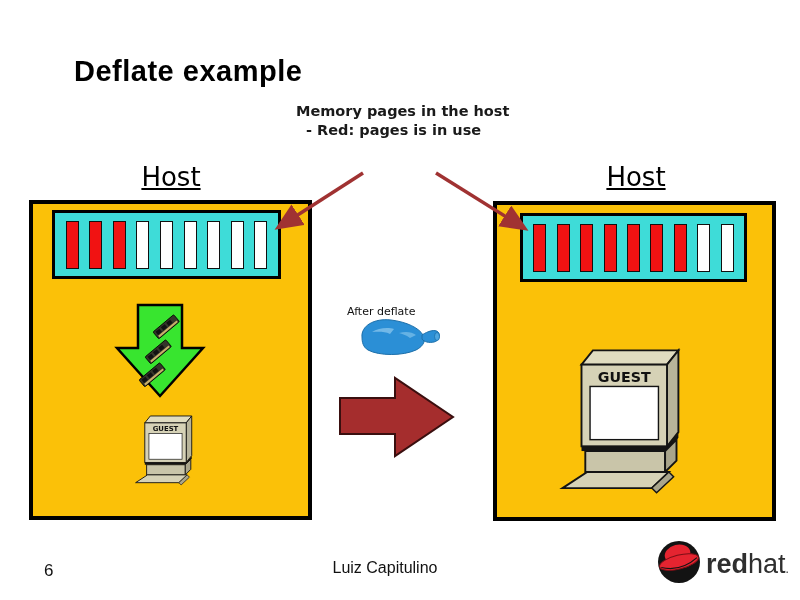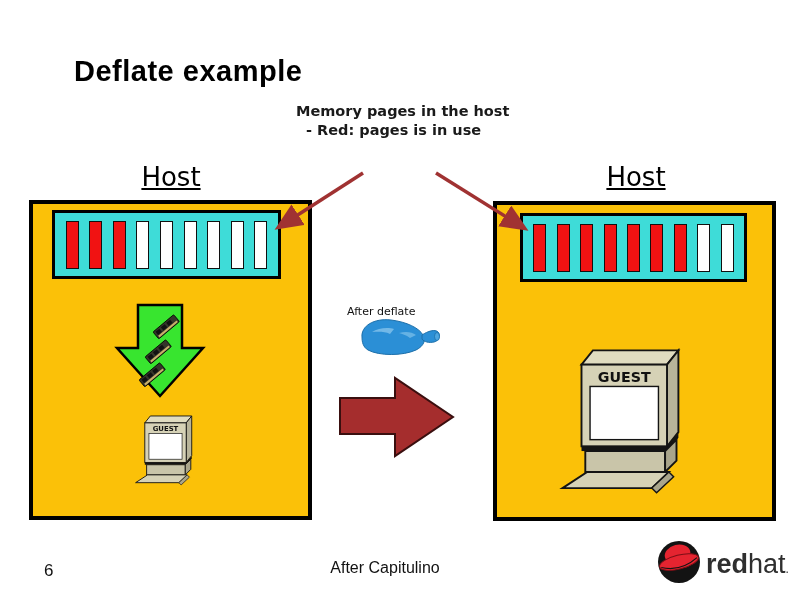--- a/index.html
+++ b/index.html
@@ -122,21 +122,21 @@
 
     <g transform="translate(131,410) scale(0.46)">
       <use href="#pc" width="150" height="162"></use>
     </g>
     <g transform="translate(553,338) scale(0.95)">
       <use href="#pc" width="150" height="162"></use>
     </g>
   </svg>
 
   <div class="abs footer-page">6</div>
-  <div class="abs footer-author">After Capitulino</div>
+  <div class="abs footer-author">Luiz Capitulino</div>
 
   <svg class="abs" style="left:656px;top:536px;" width="140" height="52" viewBox="0 0 140 52">
     <circle cx="23" cy="26" r="21" fill="#131313"></circle>
     <g transform="rotate(-14 23 24)">
       <ellipse cx="23" cy="18" rx="13" ry="9.5" fill="#E52430"></ellipse>
       <ellipse cx="22.5" cy="26" rx="20" ry="7" fill="#E52430" stroke="#7a0f16" stroke-width="1"></ellipse>
       <path d="M4,27 Q22,36 41,26" stroke="#131313" stroke-width="1.2" fill="none"></path>
     </g>
     <text x="50" y="37" font-family="Liberation Sans,sans-serif" font-size="27" fill="#2f2f2f">
       <tspan font-weight="bold">red</tspan><tspan font-weight="normal">hat</tspan><tspan font-size="12">.</tspan>

